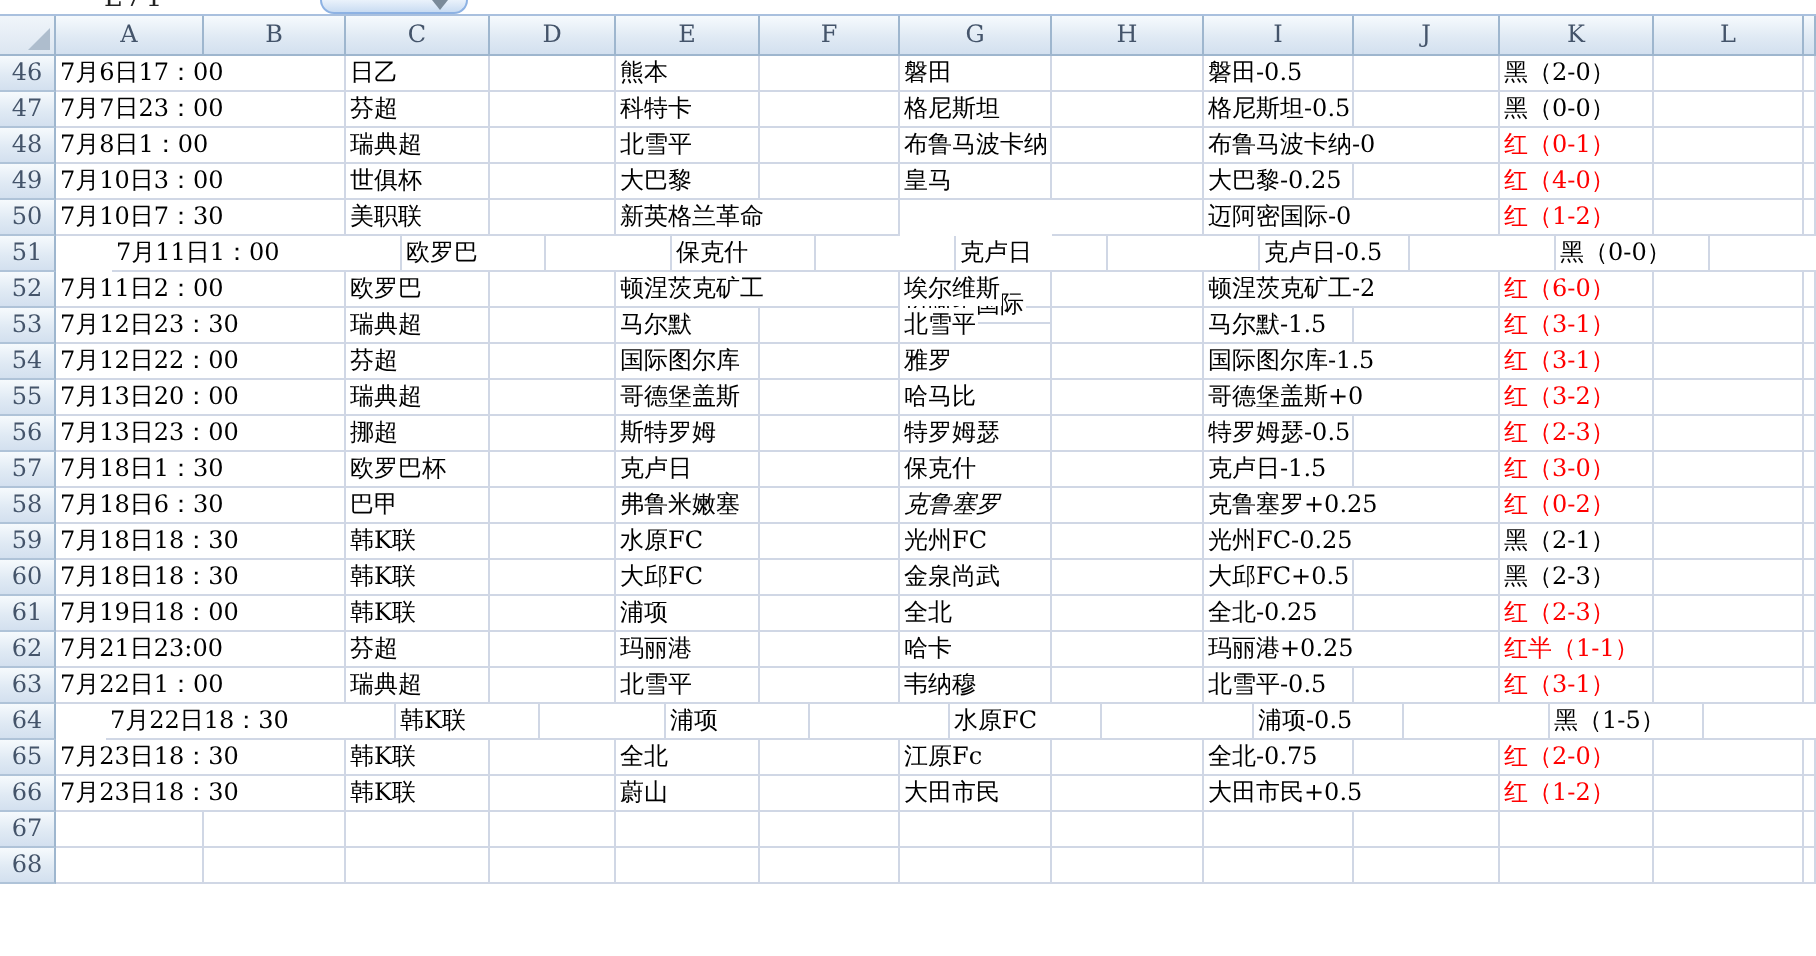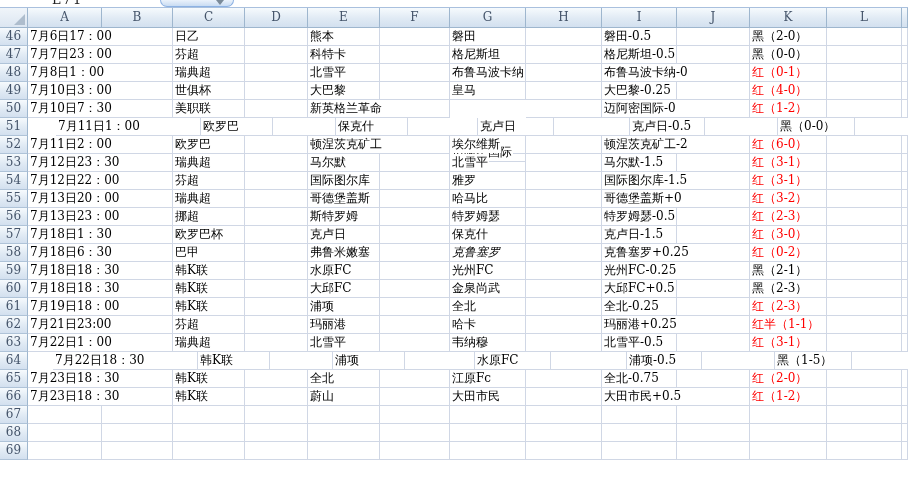--- a/index.html
+++ b/index.html
@@ -440,29 +440,13 @@
       <div class="cell" style="width: 72px;"></div>
       <div class="cell" style="width: 70px;"></div>
       <div class="cell" style="width: 76px;"></div>
       <div class="cell" style="width: 76px;"></div>
       <div class="cell" style="width: 75px;"></div>
       <div class="cell" style="width: 73px;"></div>
       <div class="cell" style="width: 77px;"></div>
       <div class="cell" style="width: 75px;"></div>
       <div class="cell" style="width: 6px;"></div>
     </div>
-    <div class="grid-row">
-      <div class="rowhdr">69</div>
-      <div class="cell" style="width: 74px;"></div>
-      <div class="cell" style="width: 71px;"></div>
-      <div class="cell" style="width: 72px;"></div>
-      <div class="cell" style="width: 63px;"></div>
-      <div class="cell" style="width: 72px;"></div>
-      <div class="cell" style="width: 70px;"></div>
-      <div class="cell" style="width: 76px;"></div>
-      <div class="cell" style="width: 76px;"></div>
-      <div class="cell" style="width: 75px;"></div>
-      <div class="cell" style="width: 73px;"></div>
-      <div class="cell" style="width: 77px;"></div>
-      <div class="cell" style="width: 75px;"></div>
-      <div class="cell" style="width: 6px;"></div>
-    </div>
   </div>
 
 </body></html>

